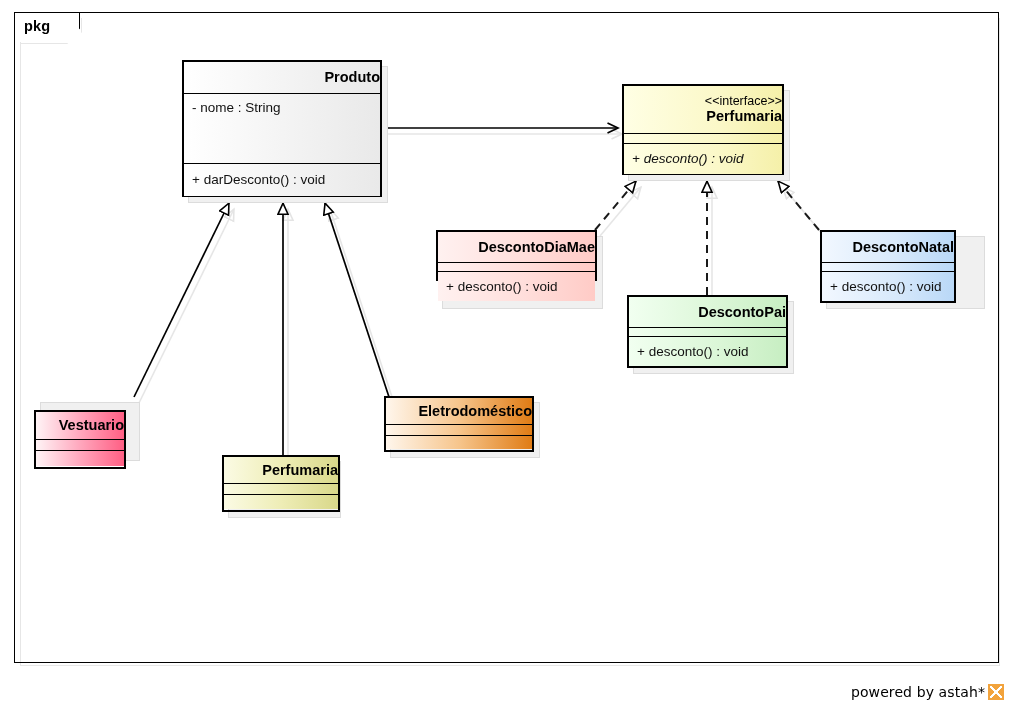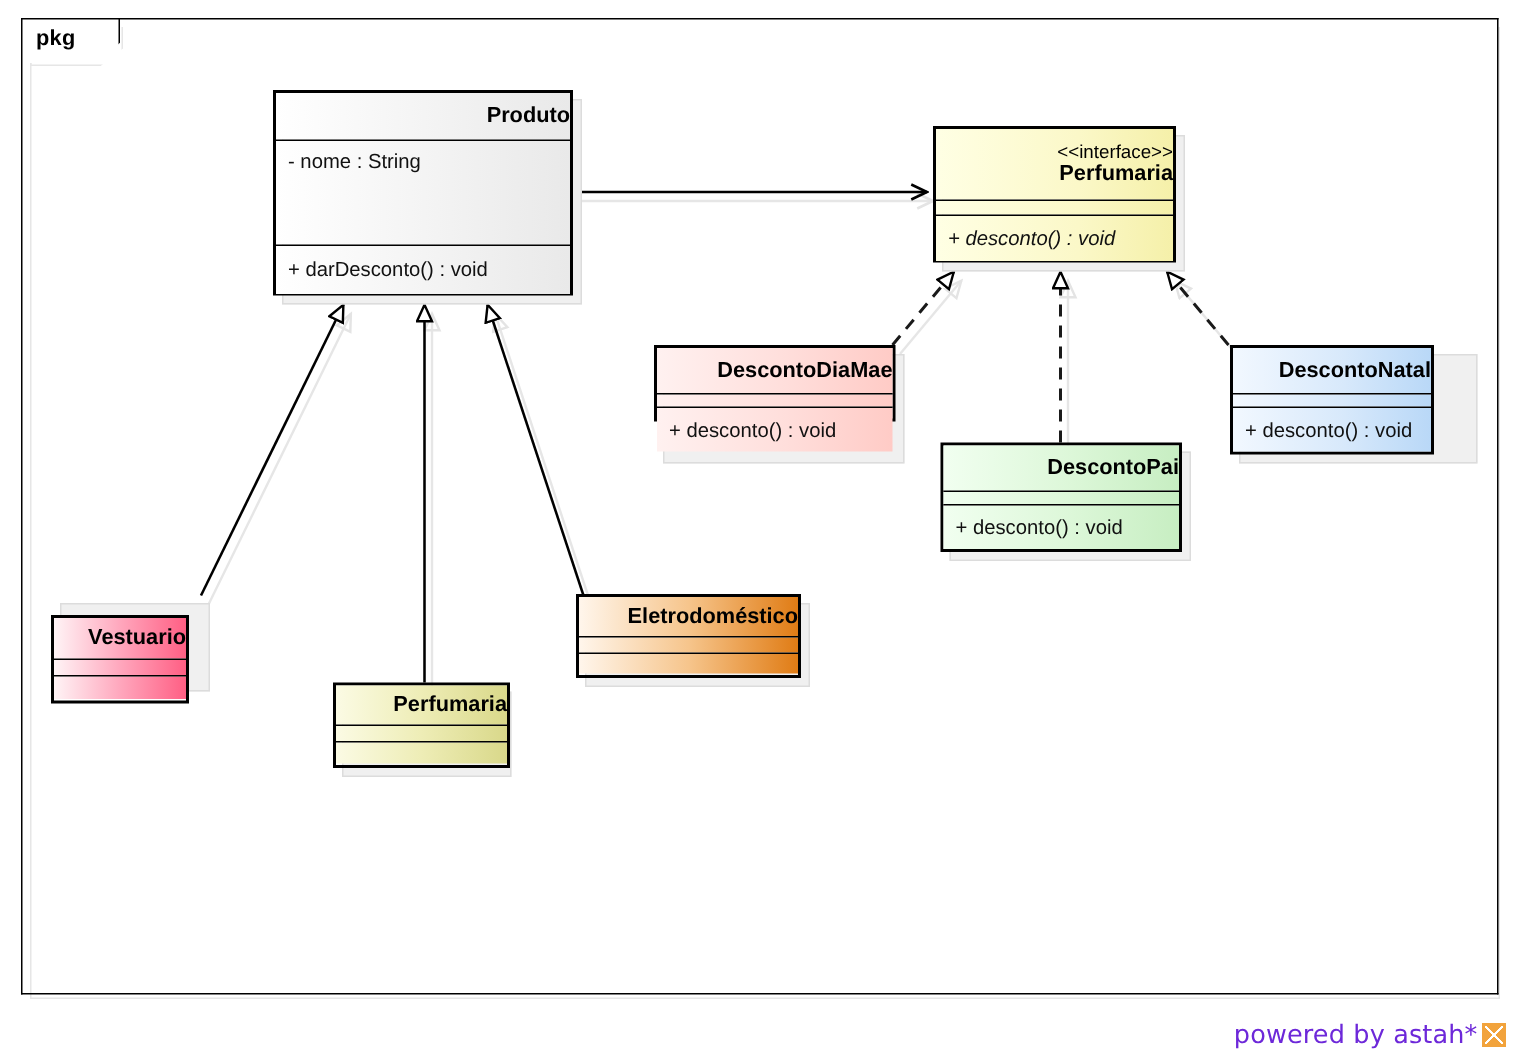--- a/index.html
+++ b/index.html
@@ -121,22 +121,22 @@
   #cls-eletro .cmp           { background: linear-gradient(to right,#fff6ec 0%, #f6c58c 50%, #e07c15 100%); }
 
   
   #watermark {
     position: absolute;
     right: 9px; bottom: 6px;
     display: flex; align-items: center; gap: 3px;
     z-index: 20;
   }
   #wm-text {
-    font-size: 17px;
-    color: #6d28d9;
+    font-size: 14px;
+    color: #000000;
     font-family: "DejaVu Sans", sans-serif;
     letter-spacing: .1px;
   }
   #wm-logo {
     width: 16px; height: 16px;
     background: #f2a33c;
     position: relative;
     display: inline-block;
   }
   #wm-logo::before {

